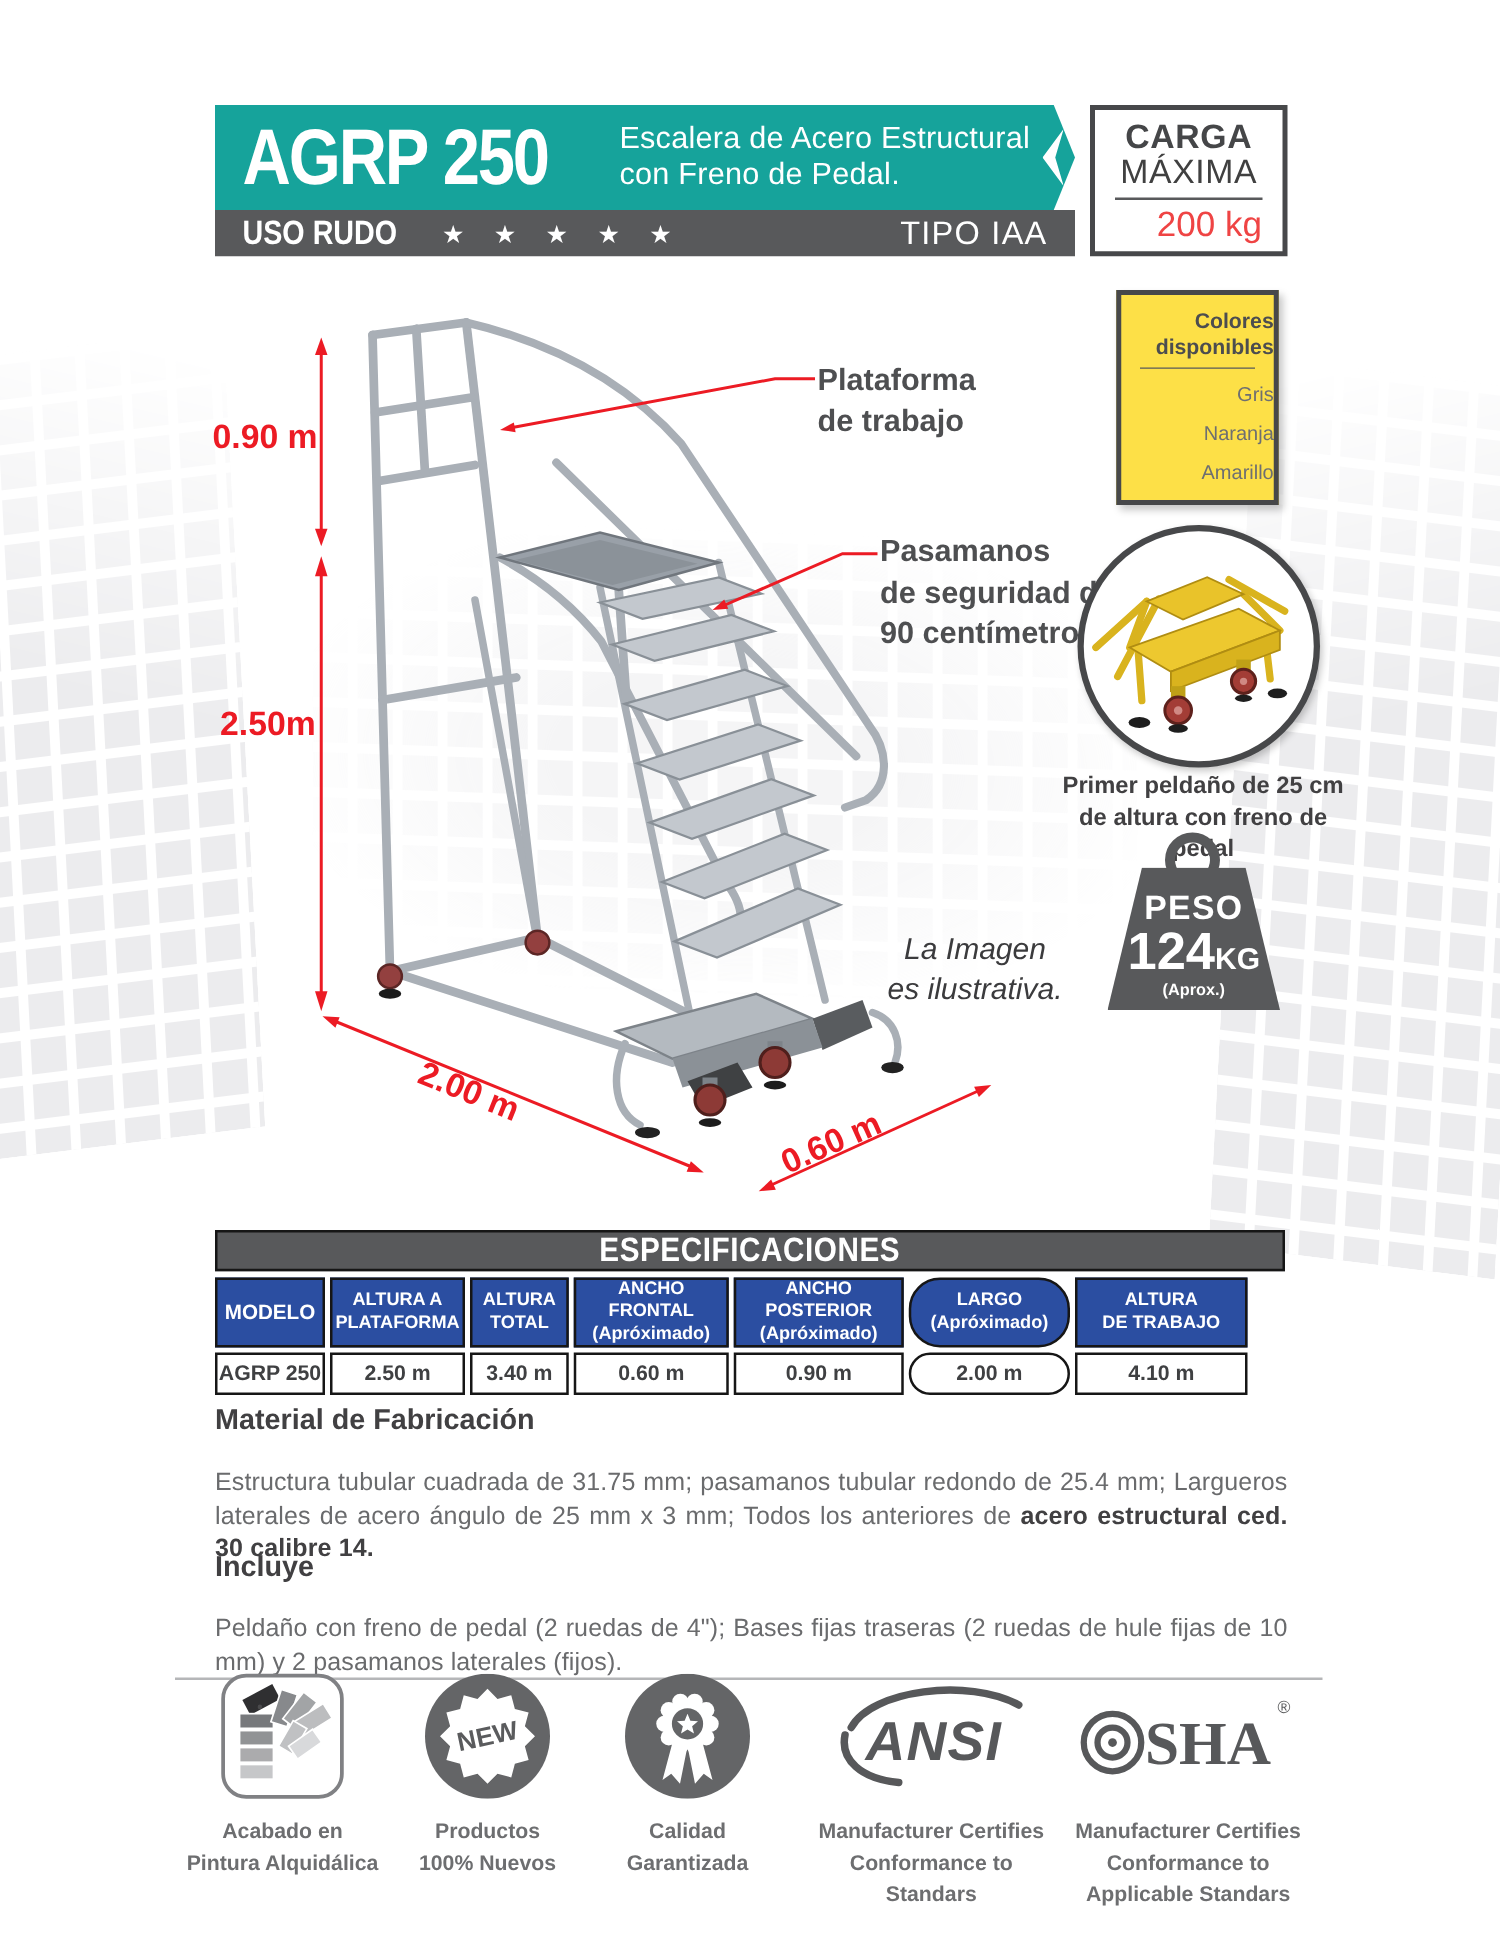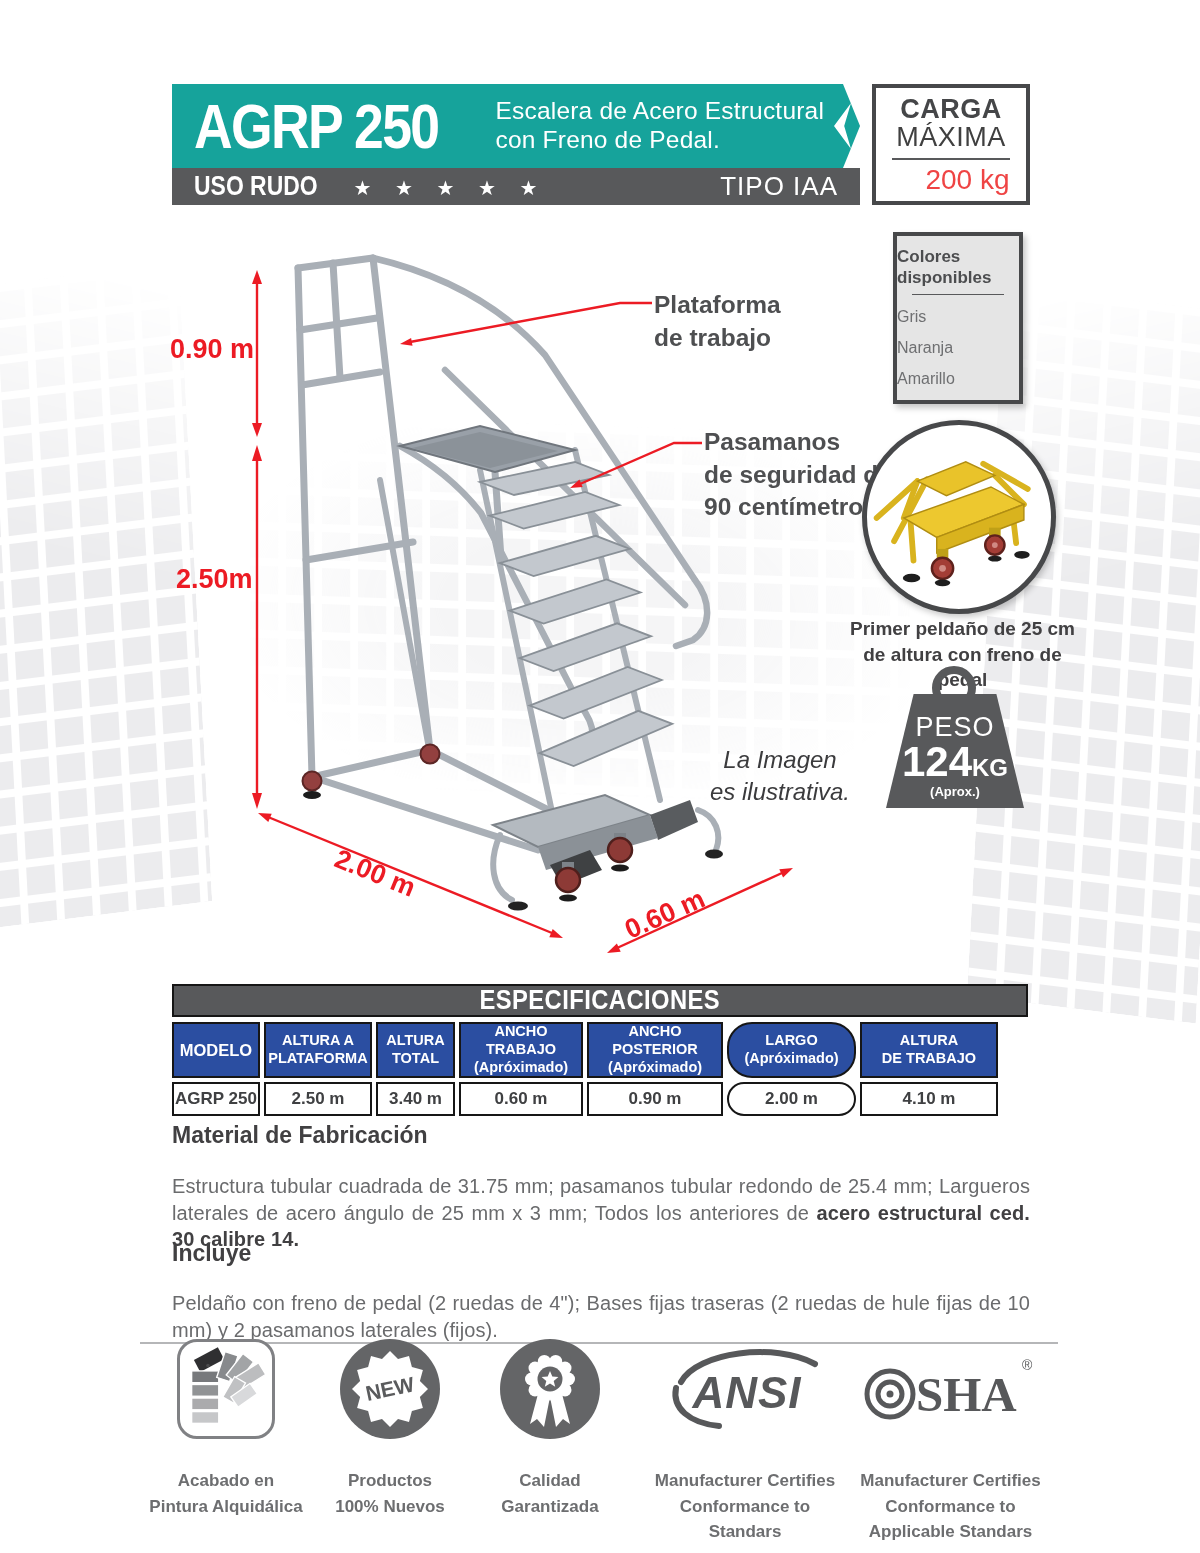--- a/index.html
+++ b/index.html
@@ -38,23 +38,23 @@
   .type-label{margin-left:auto;margin-right:22px;font-size:26px;letter-spacing:1px;font-weight:400;}
   .loadbox{position:absolute;left:872px;top:84px;width:158px;height:121px;background:#fff;
         border:4px solid #47484a;box-sizing:border-box;display:flex;flex-direction:column;
         align-items:center;justify-content:center;}
   .load-l1{font-weight:800;font-size:27px;color:#454648;letter-spacing:.5px;}
   .load-l2{font-size:27px;color:#404040;letter-spacing:.5px;margin-top:-3px;}
   .load-div{width:118px;height:2px;background:#58595b;margin:5px 0 4px;}
   .load-val{font-size:28px;color:#ef4444;margin-left:33px;}
 
   
-  .colorsbox{position:absolute;left:893px;top:232px;width:130px;height:172px;background:#e5e5e5;
+  .colorsbox{position:absolute;left:893px;top:232px;width:130px;height:172px;background:#fde047;
         border:4px solid #47484a;box-sizing:border-box;box-shadow:3px 4px 6px rgba(0,0,0,.22);
-        text-align:left;}
+        text-align:right;}
   .colors-title{font-weight:bold;font-size:17px;color:#4c4d4f;line-height:1.25;margin-top:10px;}
   .colors-underline{width:92px;height:1.5px;background:#58595b;margin:5px auto 8px;}
   .color-option{font-size:16px;color:#6e6f71;margin-top:13px;}
 
   
   .dim{position:absolute;color:#ec1b24;font-weight:bold;font-size:27px;white-space:nowrap;}
   .dim-090{left:170px;top:334px;}
   .dim-250{left:176px;top:564px;}
   .dim-200{left:320px;top:858px;width:110px;text-align:center;transform:rotate(22deg);}
   .dim-060{left:610px;top:899px;width:110px;text-align:center;transform:rotate(-24deg);}
@@ -69,21 +69,21 @@
         border:5px solid #47484a;box-sizing:border-box;background:#fff;overflow:hidden;
         box-shadow:2px 3px 6px rgba(0,0,0,.22);}
   .inset-caption{position:absolute;left:840px;top:616px;width:245px;text-align:center;
         font-weight:bold;font-size:19px;color:#414042;line-height:1.35;}
   .weight{position:absolute;left:886px;top:666px;width:138px;height:142px;}
   .weight-handle{position:absolute;left:46px;top:0;width:44px;height:44px;border-radius:50%;
         border:8px solid #58595b;box-sizing:border-box;}
   .weight-body{position:absolute;left:0;top:28px;width:138px;height:114px;background:#58595b;
         clip-path:polygon(20% 0,80% 0,100% 100%,0 100%);
         display:flex;flex-direction:column;align-items:center;justify-content:center;color:#fff;}
-  .weight-label{font-weight:400;font-size:27px;letter-spacing:1px;margin-top:8px;}
+  .weight-label{font-weight:700;font-size:27px;letter-spacing:1px;margin-top:8px;}
   .weight-value{font-weight:800;font-size:42px;line-height:.9;}
   .weight-unit{font-weight:800;font-size:24px;}
   .weight-approx{font-weight:bold;font-size:13px;margin-top:2px;}
 
   
   .spec{position:absolute;left:172px;top:984px;width:856px;}
   .spec-title{height:33px;background:#58595b;border:2px solid #161616;box-sizing:border-box;
         color:#fff;display:flex;align-items:center;justify-content:center;
         font-weight:bold;font-size:27px;letter-spacing:.5px;}
   .spec-head{display:flex;gap:4px;margin-top:5px;}
@@ -105,21 +105,21 @@
   .mat-h{top:1122px;} .mat-p{top:1153px;}
   .inc-h{top:1240px;} .inc-p{top:1270px;}
   .sec-p b{color:#414042;}
   .divider{position:absolute;left:140px;top:1342px;width:918px;height:2px;background:#b5b6b8;}
 
   
   .fitem{position:absolute;top:1338px;display:flex;flex-direction:column;align-items:center;}
   .f1{left:140px;width:172px;} .f2{left:308px;width:164px;} .f3{left:468px;width:164px;}
   .f4{left:645px;width:200px;} .f5{left:843px;width:215px;}
   .icon-box{height:102px;display:flex;align-items:center;justify-content:center;}
-  .fcaption{margin-top:28px;text-align:center;font-weight:bold;font-size:17px;color:#6d6e70;line-height:1.5;}
+  .fcaption{margin-top:12px;text-align:center;font-weight:bold;font-size:17px;color:#6d6e70;line-height:1.5;}
   .swatch-frame{width:98px;height:100px;border:3px solid #808184;border-radius:20px;box-sizing:border-box;
         display:flex;align-items:center;justify-content:center;background:#fff;}
 </style>
 </head>
 <body>
 
 <div class="page">
 
   <div class="mosaic mosaic-left"></div>
   <div class="mosaic mosaic-right"></div>
@@ -315,21 +315,21 @@
       <div class="hcell w1">
         <span>ALTURA A</span>
         <span>PLATAFORMA</span>
       </div>
       <div class="hcell w2">
         <span>ALTURA</span>
         <span>TOTAL</span>
       </div>
       <div class="hcell w3">
         <span>ANCHO</span>
-        <span>TRABAJO</span>
+        <span>FRONTAL</span>
         <span>(Apróximado)</span>
       </div>
       <div class="hcell w4">
         <span>ANCHO</span>
         <span>POSTERIOR</span>
         <span>(Apróximado)</span>
       </div>
       <div class="hcell w5">
         <span>LARGO</span>
         <span>(Apróximado)</span>

